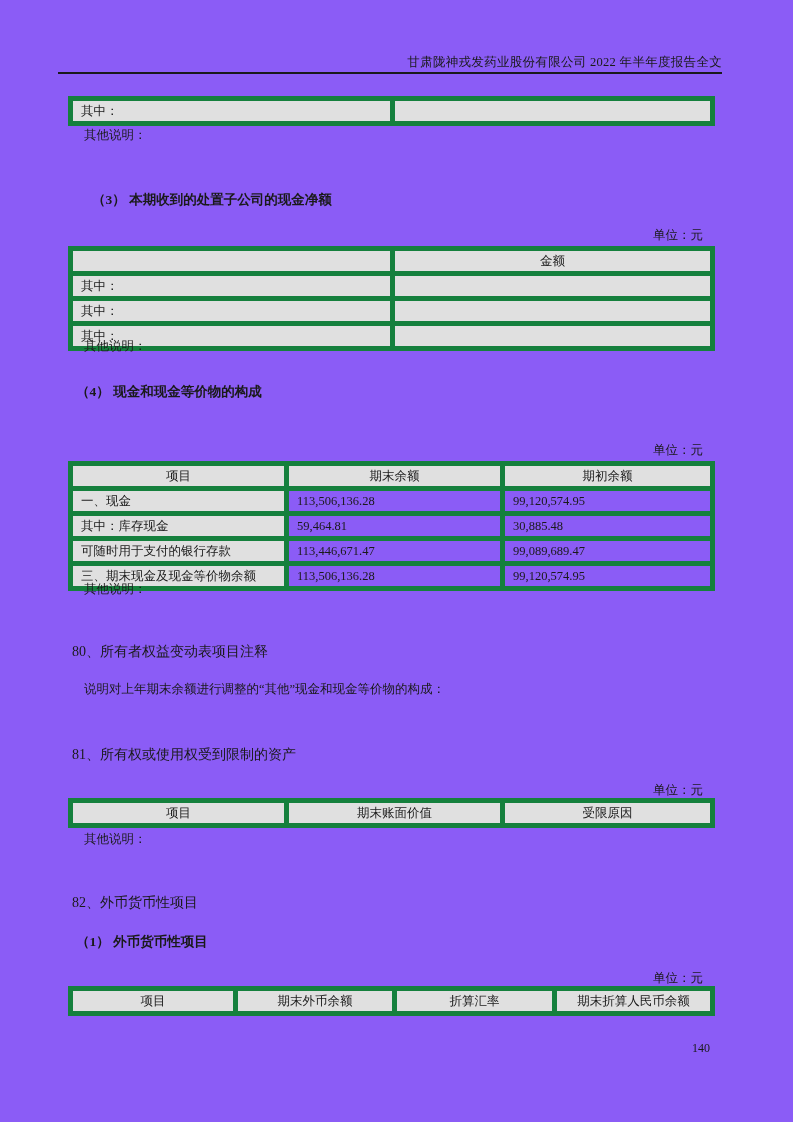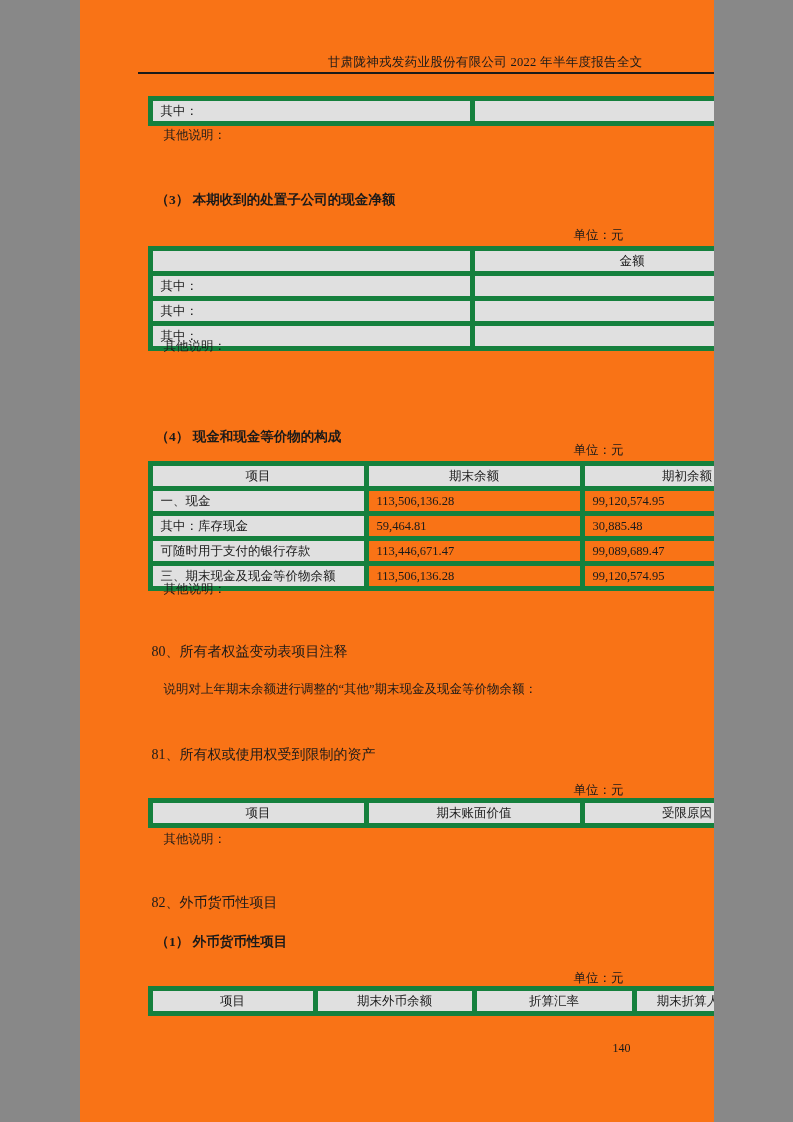--- a/index.html
+++ b/index.html
@@ -1,20 +1,20 @@
 <!DOCTYPE html>
 <html><head>
 <meta charset="utf-8">
 <style>
   html,body{margin:0;padding:0;background:#888;}
   .page{
     position:relative;
-    width:634px;height:1122px;
+    width:793px;height:1122px;
     margin:0 auto;
-    background:#f97316;
+    background:#8b5cf6;
     font-family:"Liberation Serif","DejaVu Serif",serif;
     color:#1a1a1a;
     overflow:hidden;
   }
   .abs{position:absolute;}
   .header-title{
     top:54px;right:71px;
     font-size:12.5px;letter-spacing:0.3px;
     white-space:nowrap;
   }
@@ -69,21 +69,21 @@
       </colgroup>
     <tbody>
         <tr>
       <td class="gray">其中：</td>
       <td class="gray"></td>
     </tr>
   </tbody>
     </table>
   <div class="abs note" style="top:127px;">其他说明：</div>
 
-  <div class="abs sub-title" style="top:191px;">（3） 本期收到的处置子公司的现金净额</div>
+  <div class="abs sub-title" style="top:191px;margin-left:16px;">（3） 本期收到的处置子公司的现金净额</div>
   <div class="abs unit" style="top:227px;">单位：元</div>
   <table class="doc-table" style="top:246px;">
     <colgroup>
         <col style="width:322px">
         <col style="width:320px">
       </colgroup>
     <tbody>
         <tr>
       <td class="gray"></td>
       <td class="gray center">金额</td>
@@ -97,21 +97,21 @@
       <td class="gray"></td>
     </tr>
     <tr>
       <td class="gray">其中：</td>
       <td class="gray"></td>
     </tr>
   </tbody>
     </table>
   <div class="abs note" style="top:338px;">其他说明：</div>
 
-  <div class="abs sub-title" style="top:428px;">（4） 现金和现金等价物的构成</div>
+  <div class="abs sub-title" style="top:383px;">（4） 现金和现金等价物的构成</div>
   <div class="abs unit" style="top:442px;">单位：元</div>
   <table class="doc-table" style="top:461px;">
     <colgroup>
         <col style="width:216px">
         <col style="width:216px">
         <col style="width:210px">
       </colgroup>
     <tbody>
         <tr>
       <td class="gray center">项目</td>
@@ -136,21 +136,21 @@
     <tr>
       <td class="gray">三、期末现金及现金等价物余额</td>
       <td class="num">113,506,136.28</td>
       <td class="num">99,120,574.95</td>
     </tr>
   </tbody>
     </table>
   <div class="abs note" style="top:581px;">其他说明：</div>
 
   <div class="abs sec-title" style="top:643px;">80、所有者权益变动表项目注释</div>
-  <div class="abs note" style="top:681px;">说明对上年期末余额进行调整的“其他”期末现金及现金等价物余额：</div>
+  <div class="abs note" style="top:681px;">说明对上年期末余额进行调整的“其他”现金和现金等价物的构成：</div>
 
   <div class="abs sec-title" style="top:746px;text-align:right;">81、所有权或使用权受到限制的资产</div>
   <div class="abs unit" style="top:782px;">单位：元</div>
   <table class="doc-table" style="top:798px;">
     <colgroup>
         <col style="width:216px">
         <col style="width:216px">
         <col style="width:210px">
       </colgroup>
     <tbody>

